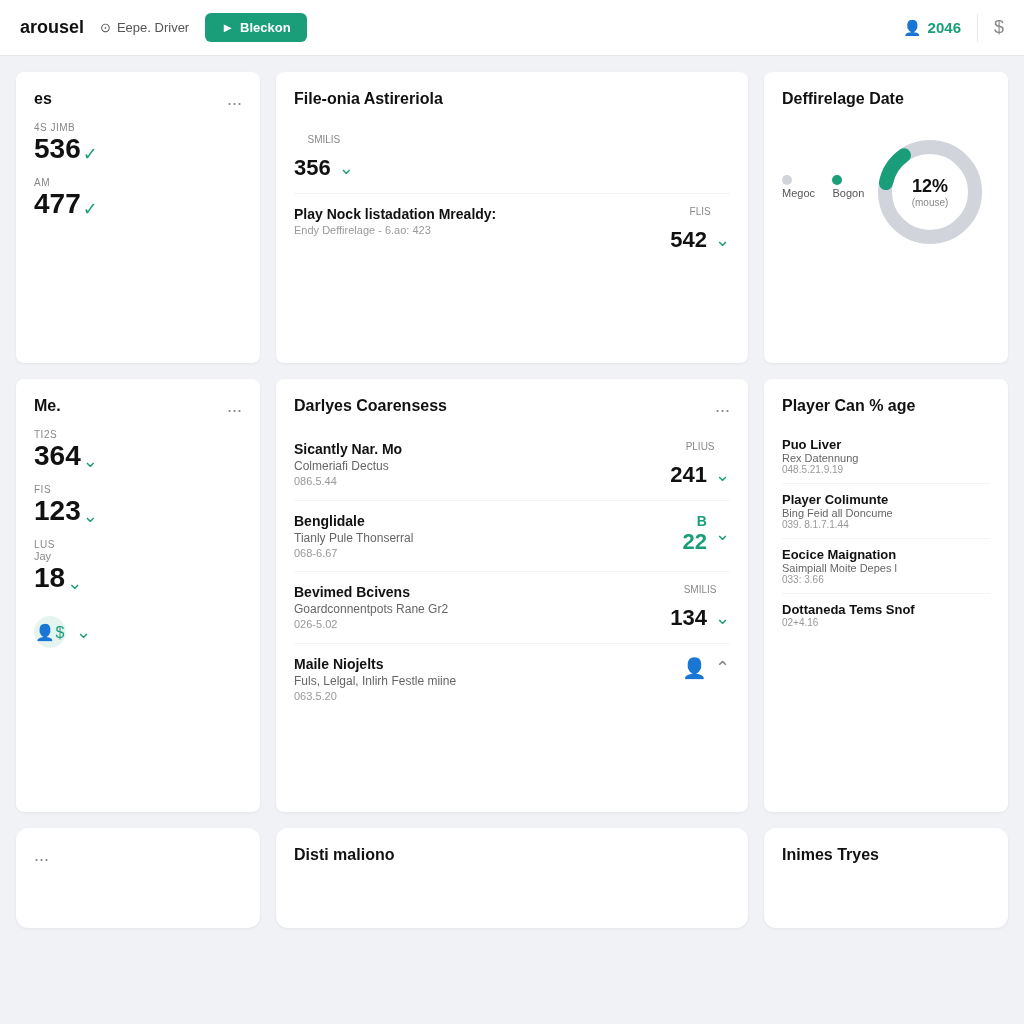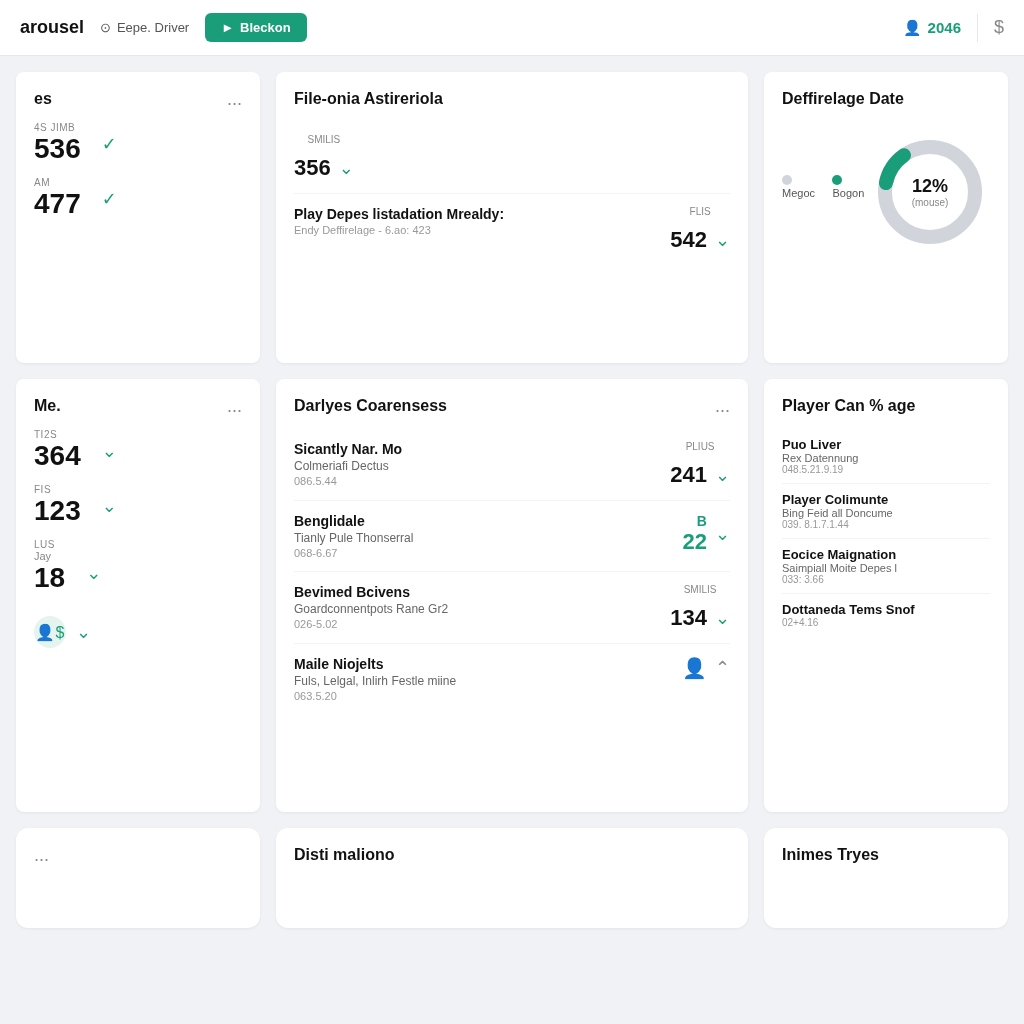--- a/index.html
+++ b/index.html
@@ -109,22 +109,22 @@
       margin-bottom: 12px;
     }
     .stat-label {
       font-size: 10px;
       color: #888;
       letter-spacing: 0.5px;
       text-transform: uppercase;
     }
     .stat-value-row {
       display: flex;
-      align-items: flex-start;
-      gap: 21px;
+      align-items: flex-end;
+      gap: 2px;
     }
     .stat-value {
       font-size: 28px;
       font-weight: 700;
       color: #111;
     }
     .chevron-down {
       color: #1a9e7a;
       font-size: 18px;
       cursor: pointer;
@@ -331,21 +331,21 @@
           <div class="list-item-label">SMILIS</div>
           <div class="list-item-val-wrap">
             <span class="list-item-val">356</span>
             <span class="chevron-down">⌄</span>
           </div>
         </div>
       </div>
 
       <div class="list-item">
         <div class="list-item-left">
-          <div class="list-item-name">Play Depes listadation Mrealdy:</div>
+          <div class="list-item-name">Play Nock listadation Mrealdy:</div>
           <div class="list-item-code">Endy Deffirelage - 6.ao: 423</div>
         </div>
         <div class="list-item-right">
           <div class="list-item-label">FLIS</div>
           <div class="list-item-val-wrap">
             <span class="list-item-val">542</span>
             <span class="chevron-down">⌄</span>
           </div>
         </div>
       </div>

